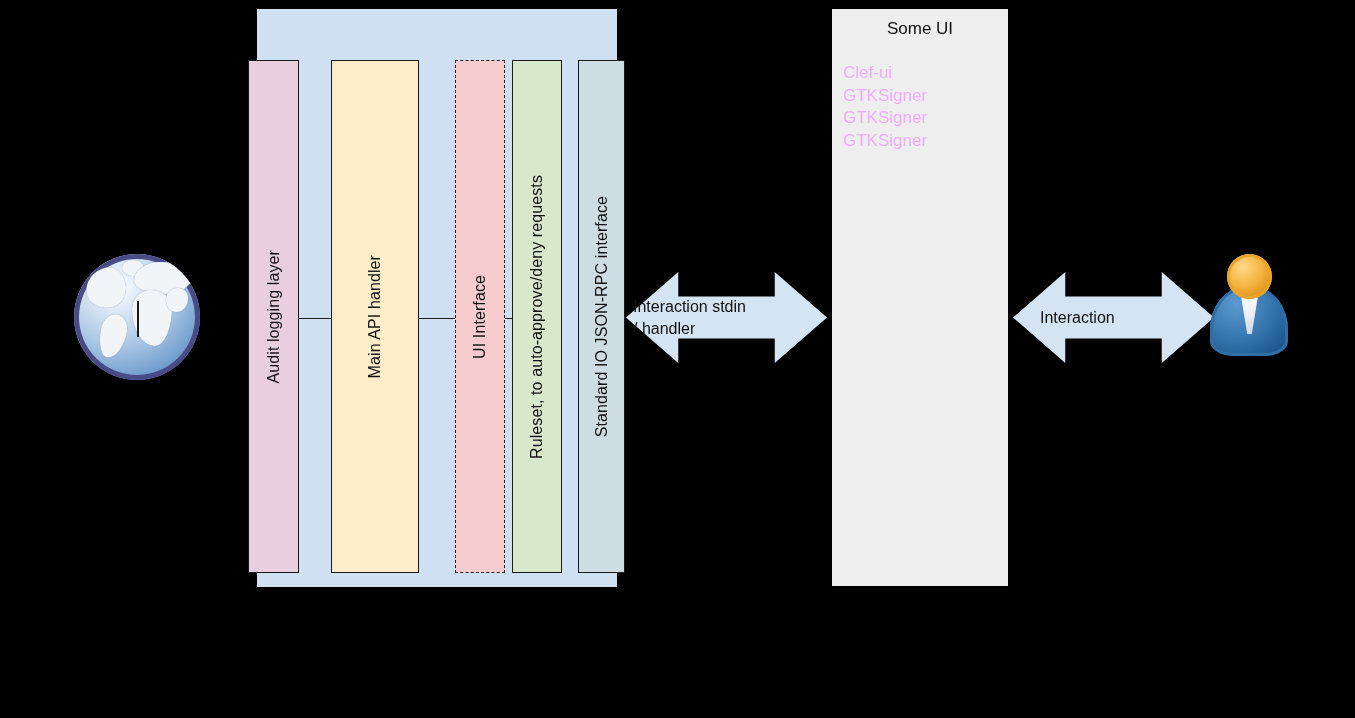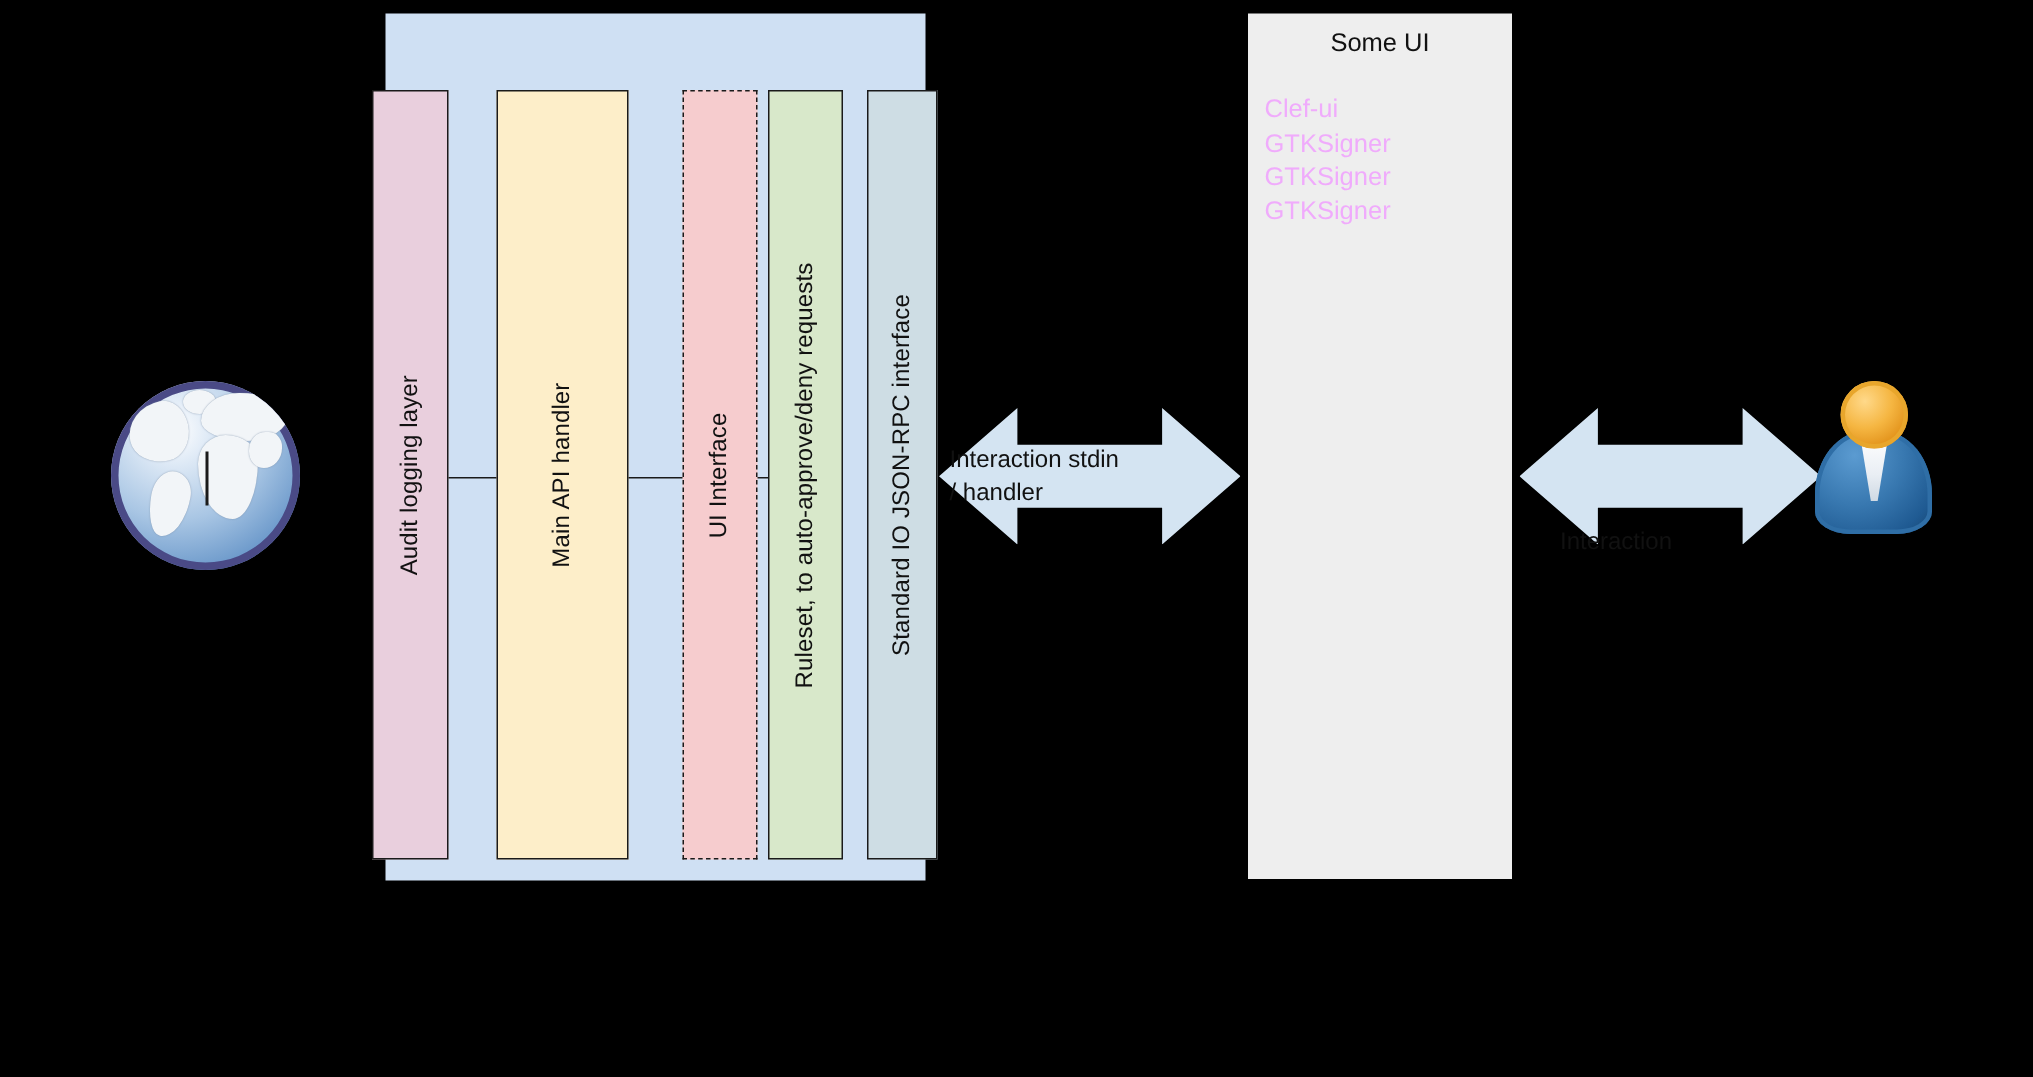--- a/index.html
+++ b/index.html
@@ -106,21 +106,21 @@
     position: absolute;
     font-size: 16px;
     color: #111111;
     line-height: 22px;
     pointer-events: none;
   }
   .label-stdio {
     left: 633px; top: 296px; width: 150px;
   }
   .label-interaction {
-    left: 1040px; top: 307px; width: 150px; margin-top: 44px;
+    left: 1040px; top: 307px; width: 150px;
   }
 
   
   .someui-panel {
     position: absolute;
     left: 832px; top: 9px; width: 176px; height: 577px;
     background: #eeeeee;
   }
   .someui-title {
     position: absolute;

